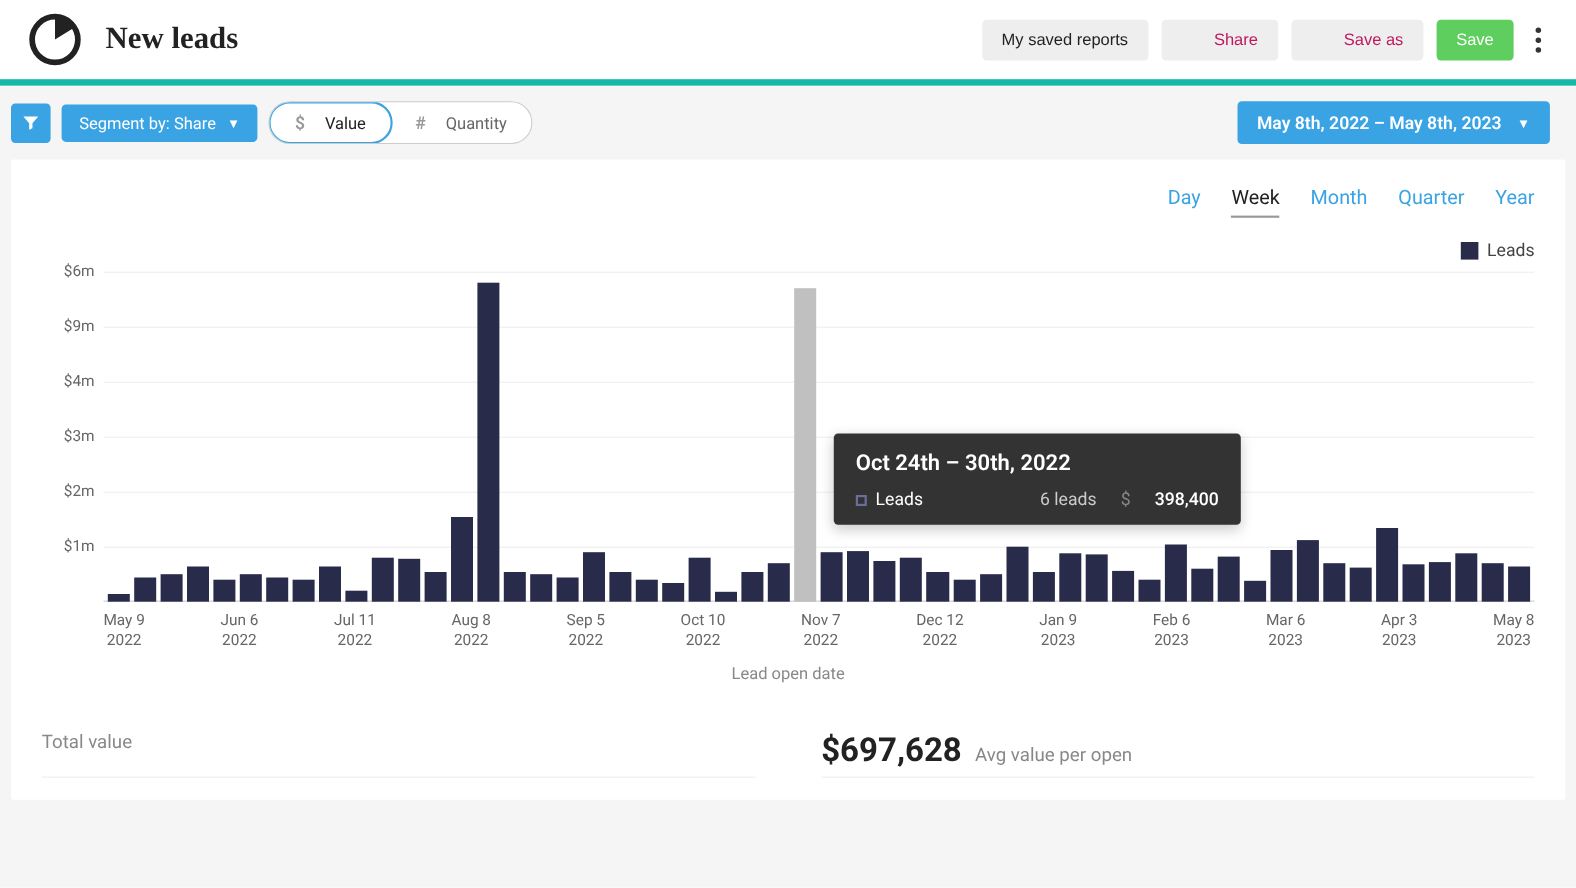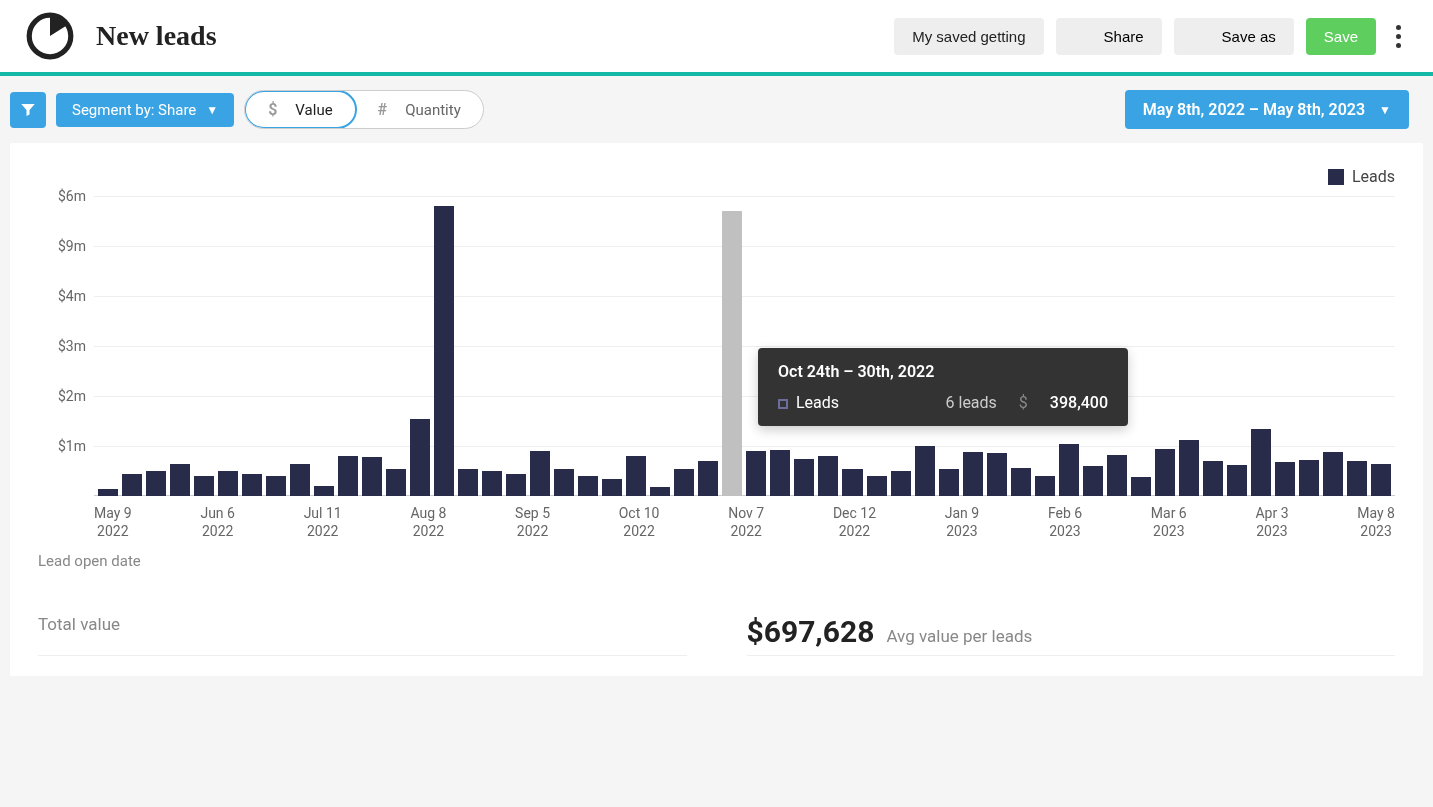--- a/index.html
+++ b/index.html
@@ -8,38 +8,38 @@
       background: #f5f5f5;
       width: 1433px;
       color: #222;
     }
     .topbar {
       background: #fff;
       padding: 10px 24px;
       display: flex;
       align-items: center;
       justify-content: space-between;
-      border-bottom: 4px solid #14b8a6;
+      border-bottom: 6px solid #14b8a6;
     }
     .topbar-left { display: flex; align-items: center; gap: 20px; }
     .logo-icon svg { width: 52px; height: 52px; display: block; }
     .title-block { font-family: Georgia, "Times New Roman", serif; }
     .title { font-size: 28px; font-weight: 700; color: #222; }
     .subtitle { font-size: 18px; font-style: italic; color: #666; margin-top: 4px; }
     .topbar-right { display: flex; align-items: center; gap: 12px; }
     .btn {
       padding: 10px 18px;
       border: none;
       border-radius: 4px;
       font-size: 15px;
       cursor: pointer;
       background: #eee;
       color: #222;
     }
-    .btn.disabled { color: #000000; cursor: not-allowed; padding-left: 48px; }
+    .btn.disabled { color: #be185d; cursor: not-allowed; padding-left: 48px; }
     .btn.save { background: #5ece5e; color: #fff; font-weight: 500; }
     .more-menu { padding: 6px 8px; cursor: pointer; }
     .more-menu span { display: block; width: 5px; height: 5px; background: #333; border-radius: 50%; margin: 4px 0; }
 
     .filterbar {
       background: #f5f5f5;
       padding: 14px 10px;
       display: flex;
       align-items: center;
       justify-content: space-between;
@@ -169,38 +169,39 @@
     .tooltip {
       position: absolute;
       background: #333;
       color: #fff;
       border-radius: 4px;
       padding: 14px 20px;
       min-width: 370px;
       box-shadow: 0 4px 12px rgba(0,0,0,.2);
       z-index: 5;
     }
-    .tooltip-title { font-weight: 600; font-size: 16px; margin-bottom: 12px; }
+    .tooltip-title { font-weight: 600; font-size: 20px; margin-bottom: 12px; }
     .tooltip-row { display: flex; align-items: center; gap: 22px; font-size: 16px; }
     .tooltip-row .sq { display:inline-block; width:10px; height:10px; border: 2px solid #6b6e9a; margin-right:8px; vertical-align:middle; }
     .tooltip-row .lbl { flex: 0 0 auto; }
     .tooltip-row .mid { flex: 1; text-align: right; color: #ccc; }
     .tooltip-row .dollar { color: #888; }
     .tooltip-row .val { font-weight: 500; }
 
     .x-axis {
       display: flex;
       margin-left: 56px;
       font-size: 14px;
       color: #666;
       margin-top: 8px;
       justify-content: space-between;
     }
     .x-tick { text-align: center; line-height: 1.3; }
     .x-label {
+      text-align: center;
       color: #888;
       font-size: 15px;
       margin-top: 12px;
     }
 
     .stats {
       display: flex;
       gap: 60px;
       margin-top: 44px;
     }
@@ -217,21 +218,21 @@
       <svg viewBox="0 0 100 100">
           <circle cx="50" cy="50" r="40" fill="none" stroke="#222" stroke-width="10"></circle>
           <path d="M50 10 A40 40 0 0 1 82 30 L50 50 Z" fill="#222"></path>
         </svg>
     </span>
     <div class="title-block">
       <div class="title">New leads</div>
     </div>
   </div>
   <div class="topbar-right">
-    <button class="btn">My saved getting</button>
+    <button class="btn">My saved reports</button>
     <button class="btn disabled">Share</button>
     <button class="btn disabled">Save as</button>
     <button class="btn save">Save</button>
     <div class="more-menu">
       <span></span>
         <span></span>
         <span></span>
     </div>
   </div>
 </div>
@@ -258,20 +259,27 @@
       </div>
     </div>
   </div>
   <div class="date-range-btn">
     <span>May 8th, 2022 – May 8th, 2023</span>
     <span class="chevron-down">▼</span>
   </div>
 </div>
 
 <div class="card">
+  <div class="period-tabs" id="period-tabs">
+      <span class="period-tab">Day</span>
+      <span class="period-tab active">Week</span>
+      <span class="period-tab">Month</span>
+      <span class="period-tab">Quarter</span>
+      <span class="period-tab">Year</span>
+    </div>
 
   <div class="legend">
     <span class="legend-swatch"></span>
     <span>Leads</span>
   </div>
 
   <div class="chart-wrap">
     <div class="chart-area">
       <div class="y-axis" id="y-axis">
           <div class="y-tick" style="top: 83.3333%; margin-left: 40px;">$1m</div>
@@ -373,16 +381,16 @@
       </div>
     <div class="x-label">Lead open date</div>
   </div>
 
   <div class="stats" id="stats">
       <div class="stat">
         <span class="stat-label">Total value</span>
       </div>
       <div class="stat">
         <span class="stat-value">$697,628</span>
-        <span class="stat-label">Avg value per leads</span>
+        <span class="stat-label">Avg value per open</span>
       </div>
     </div>
 </div>
 
 </body></html>

